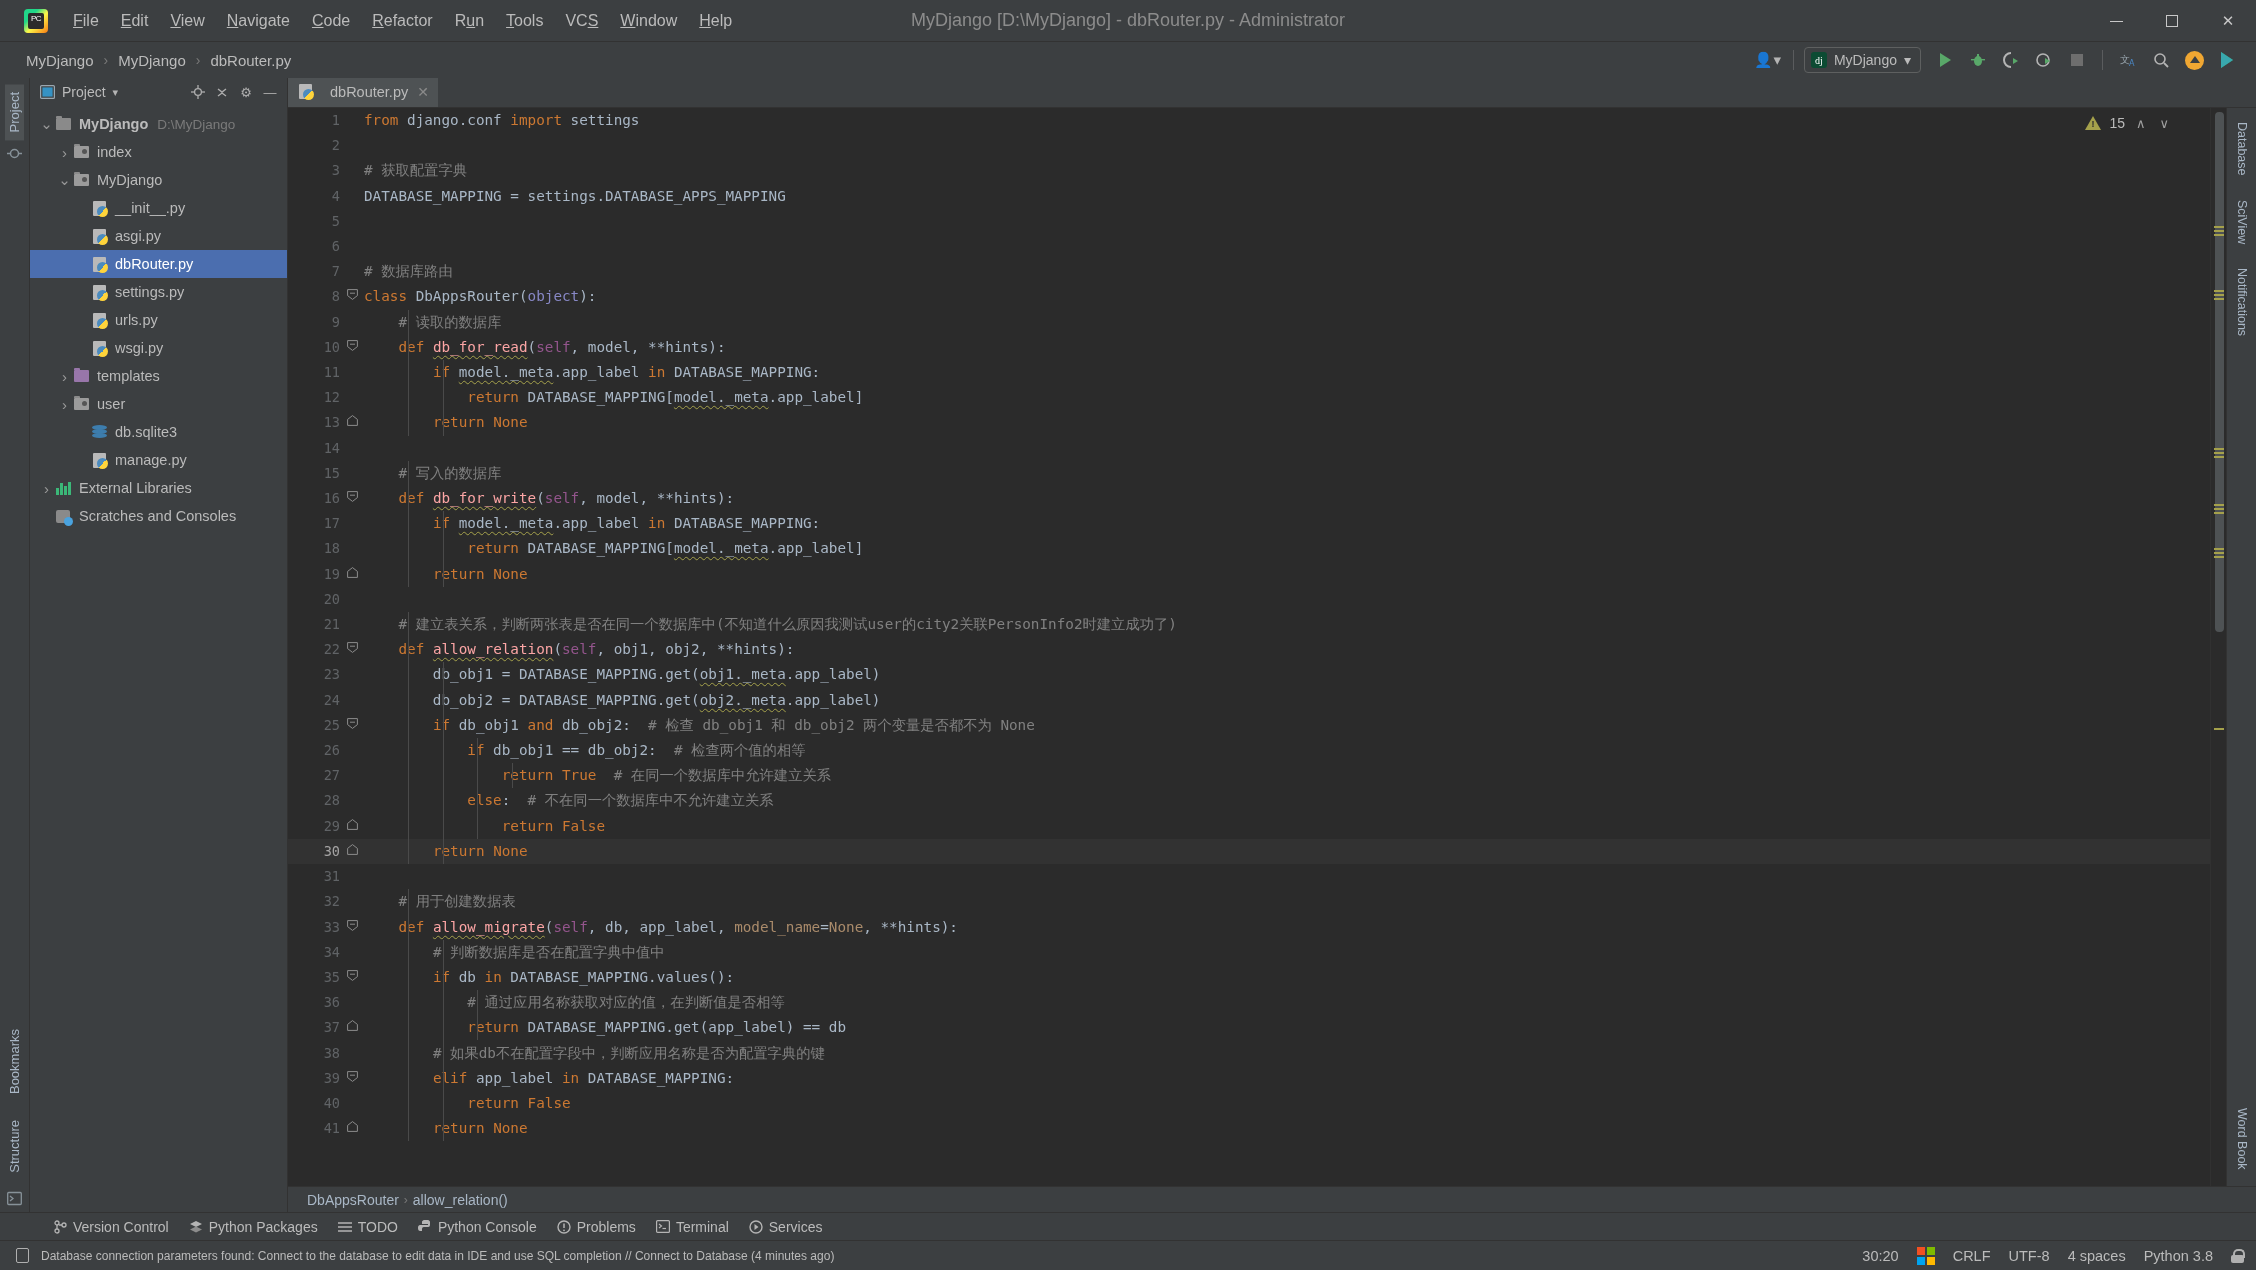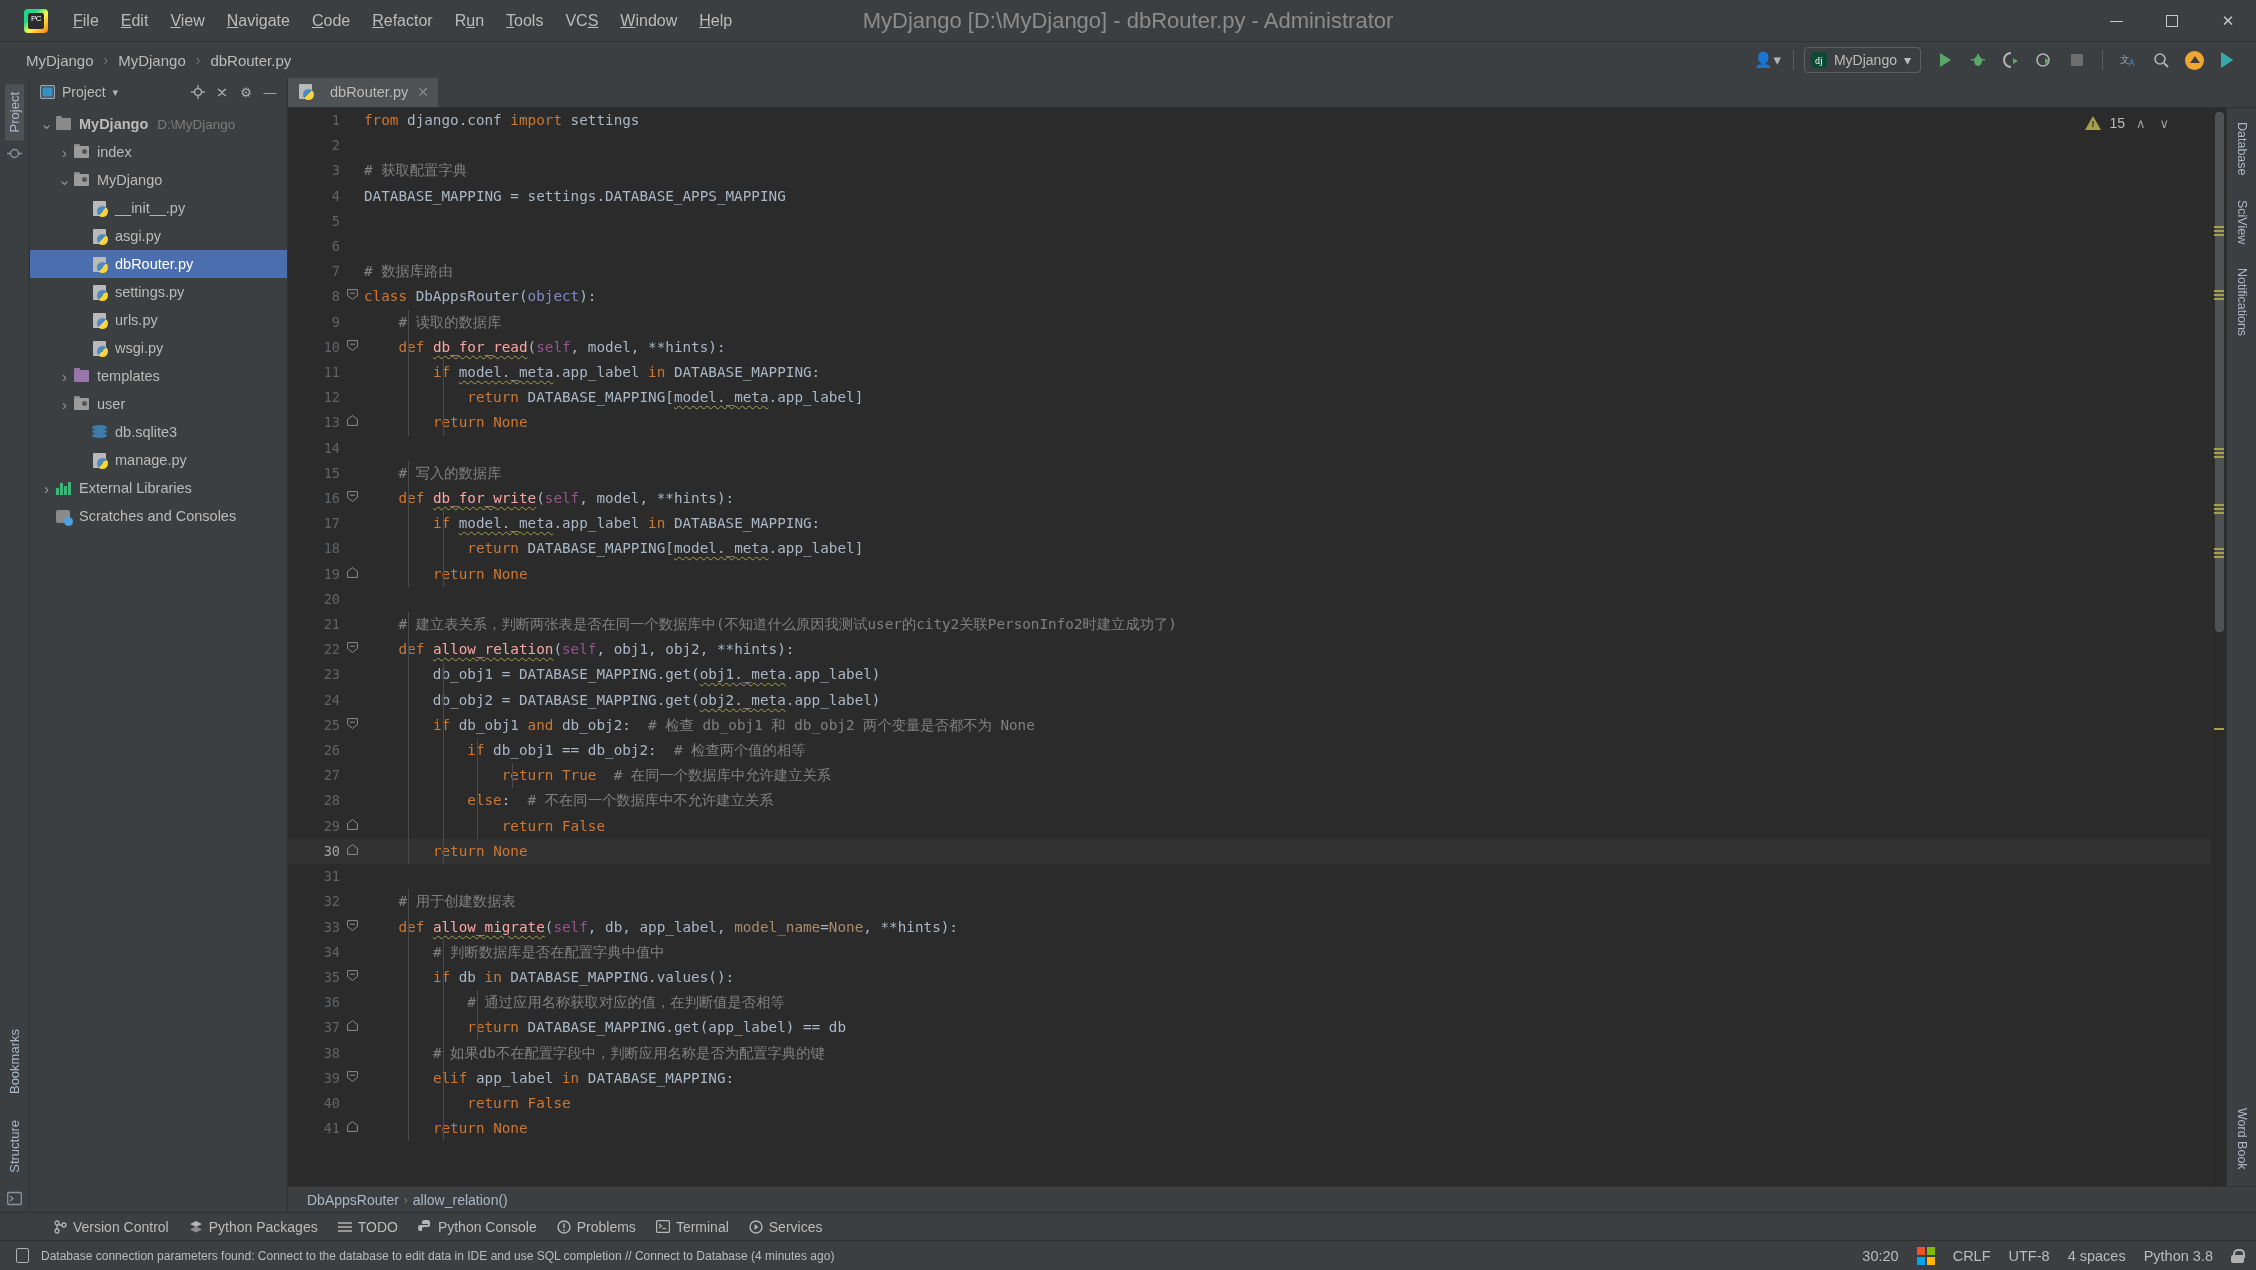--- a/index.html
+++ b/index.html
@@ -43,21 +43,21 @@
     letter-spacing:-0.5px;
   }
   .menubar { display: flex; align-items: center; gap: 0px; }
   .menu-item {
     color: #bbbbbb; font-size: 16px; padding: 4px 11px;
     cursor: default; white-space: nowrap;
   }
   .menu-item u { text-decoration: underline; }
   .win-title {
     position: absolute; left: 0; right: 0; text-align: center;
-    color: #8c8c8c; font-size: 22px; pointer-events: none;
+    color: #8c8c8c; font-size: 18px; pointer-events: none;
   }
   .win-controls {
     position: absolute; right: 0; top: 0; height: 42px;
     display: flex; align-items: center;
   }
   .win-btn {
     width: 56px; height: 42px; display: flex; align-items: center; justify-content: center;
     color: #c8c8c8; font-size: 15px; cursor: default;
   }
   .wb-min { display:block; width:13px; height:1px; background:#c8c8c8; }

